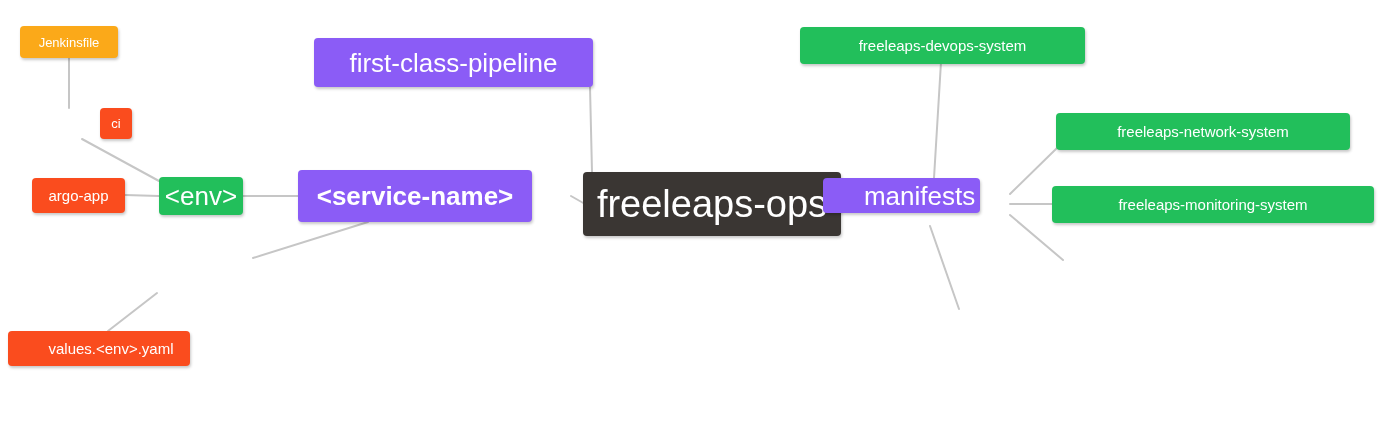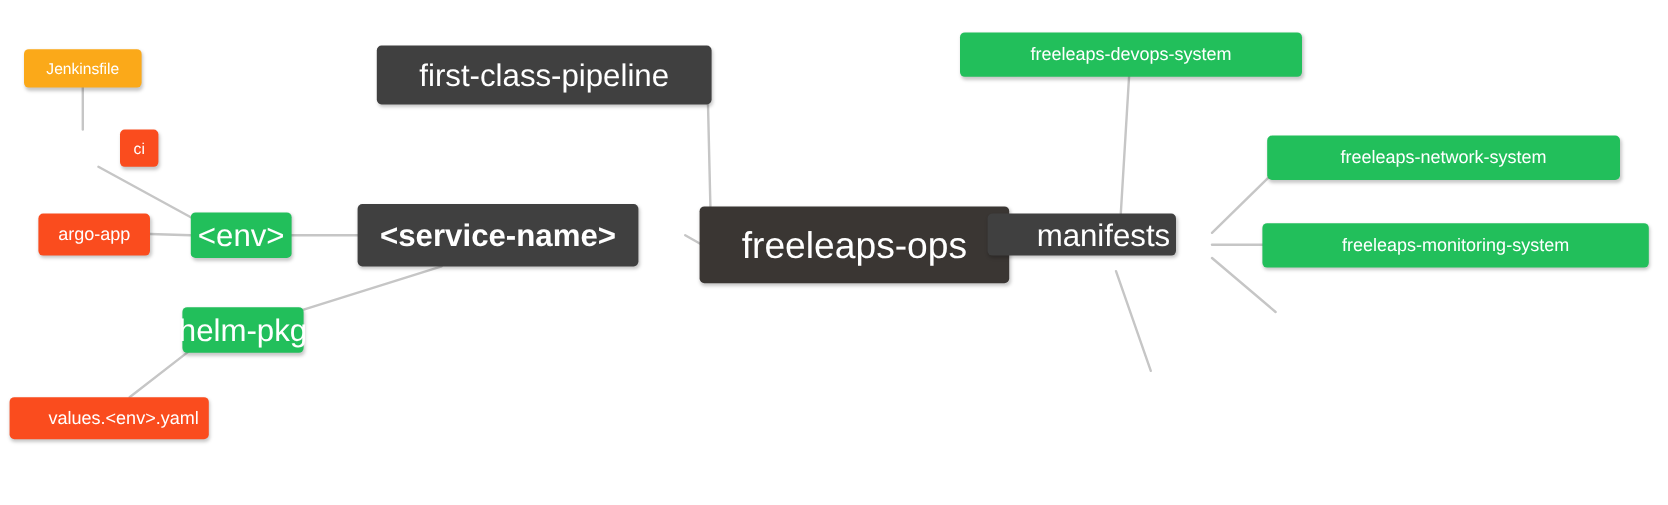--- a/index.html
+++ b/index.html
@@ -40,27 +40,27 @@
     box-shadow: 1px 2px 3px rgba(0,0,0,0.22);
     text-align: center;
     padding: 0 12px;
   }
   .node-label {
     display: block;
     white-space: nowrap;
   }
   
   .theme-root   { background: #3a3633; }
-  .theme-blue   { background: #404040; }
+  .theme-blue   { background: #8b5cf6; }
   .theme-green  { background: #22bf5b; }
-  .theme-orange { background: #fba919; margin-top: 15px; }
+  .theme-orange { background: #fba919; }
   .theme-red    { background: #fa4c1e; }
 
   
-  .tier-root    { font-size: 31px; }
+  .tier-root    { font-size: 38px; }
   .tier-1       { font-size: 26px; }
   .tier-2       { font-size: 26px; }
   .tier-3       { font-size: 15px; }
   .tier-4       { font-size: 13px; }
 </style>
 </head>
 <body>
 
 <div id="canvas">
 
@@ -118,25 +118,22 @@
   </div>
 
   <div class="node theme-orange tier-4" style="left:20px; top:26px; width:98px; height:32px;">
     <span class="node-label">Jenkinsfile</span>
   </div>
 
   <div class="node theme-red tier-3" style="left:32px; top:178px; width:93px; height:35px;">
     <span class="node-label">argo-app</span>
   </div>
 
-  <div class="node theme-green tier-2" style="left:152px; top:256px; width:101px; height:38px;">
-    <span class="node-label">helm-pkg</span>
-  </div>
 
-  <div class="node theme-red tier-3" style="left:8px; top:331px; width:166px; height:35px;padding-left:36px;">
+  <div class="node theme-red tier-3" style="left:8px; top:331px; width:182px; height:35px;padding-left:36px;">
     <span class="node-label">values.&lt;env&gt;.yaml</span>
   </div>
 
   <div class="node theme-blue tier-1" style="left:823px; top:178px; width:157px; height:35px;padding-left:48px;">
     <span class="node-label">manifests</span>
   </div>
 
   <div class="node theme-green tier-3" style="left:800px; top:27px; width:285px; height:37px;">
     <span class="node-label">freeleaps-devops-system</span>
   </div>

